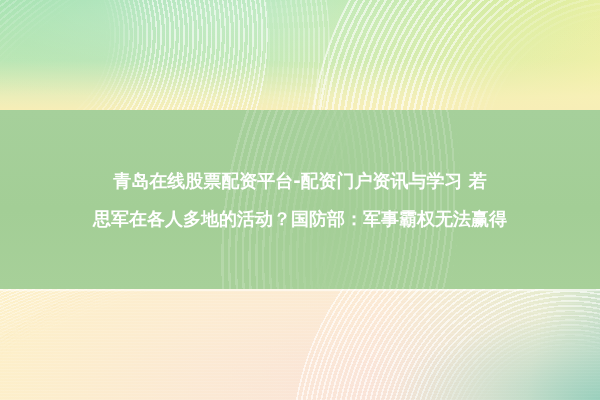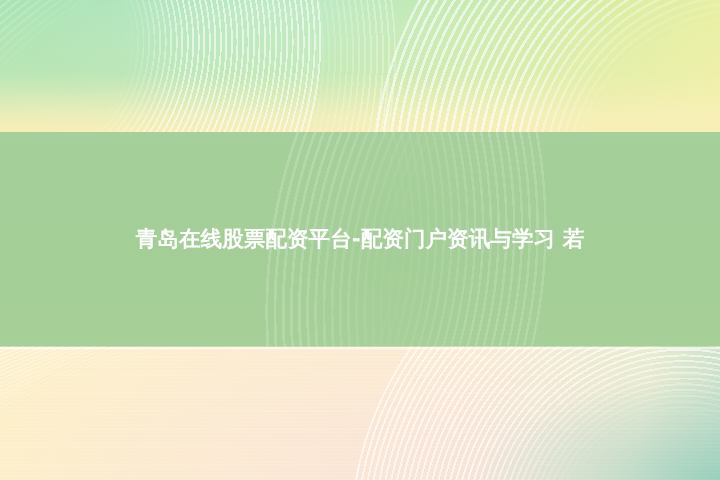--- a/index.html
+++ b/index.html
@@ -296,20 +296,21 @@
     <div class="arc-tl"></div>
   </div>
 
   <div class="band-mid">
     <div class="mid-arc"></div>
     <div class="mid-arc-r"></div>
   </div>
 
   <div class="headline">
     <div class="line">青岛在线股票配资平台-配资门户资讯与学习 若</div>
+    <div class="line">思军在各人多地的活动？国防部：军事霸权无法赢得</div>
   </div>
 
   <div class="sep"></div>
 
   <div class="band-bot">
     <div class="bot-wash"></div>
     <div class="wave-fan2"></div>
     <div class="wave-fan"></div>
     <div class="ripple-right"></div>
     <div class="scan"></div>

